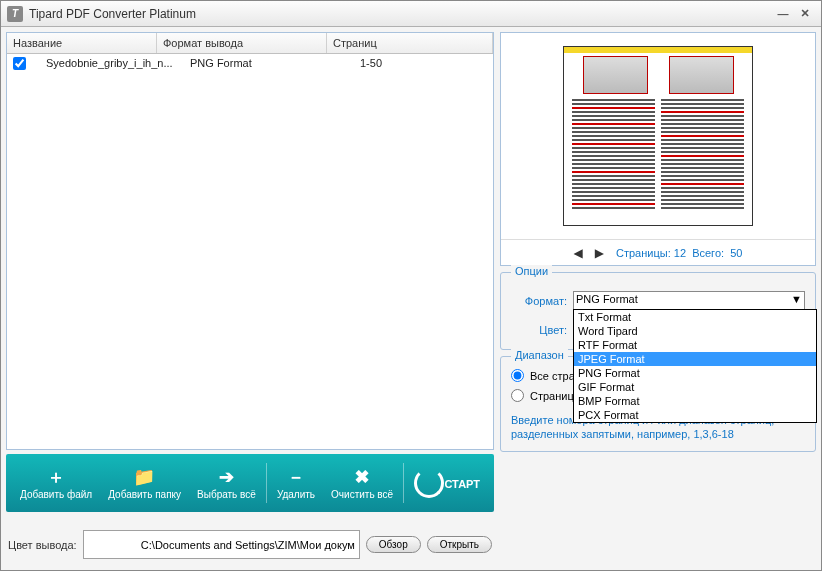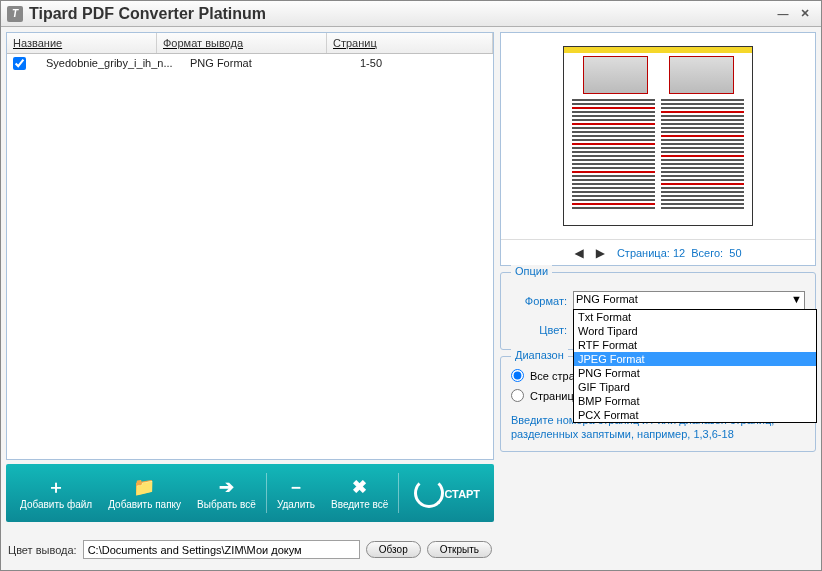--- a/index.html
+++ b/index.html
@@ -1,47 +1,47 @@
 <!DOCTYPE html>
 <html><head>
 <meta charset="utf-8">
 <style>
 * { box-sizing: border-box; margin: 0; padding: 0; font-family: Tahoma, Arial, sans-serif; font-size: 11px; }
 body { background: #f0f0f0; width: 822px; height: 571px; overflow: hidden; }
 .window { width: 822px; height: 571px; border: 1px solid #888; background: #fff; display: flex; flex-direction: column; }
 .titlebar { height: 26px; background: linear-gradient(#fdfdfd, #e8e8e8); border-bottom: 1px solid #b0b0b0; display: flex; align-items: center; padding: 0 6px; }
 .titlebar .logo { width: 16px; height: 16px; background: #888; border-radius: 2px; margin-right: 6px; display: flex; align-items: center; justify-content: center; color: #fff; font-style: italic; font-weight: bold; font-size: 10px;}
-.titlebar .title { flex: 1; color: #333; font-weight: bold; font-size: 16px; }
+.titlebar .title { flex: 1; color: #333; font-weight: normal; font-size: 12px; }
 .titlebar .winbtn { width: 20px; height: 18px; display: flex; align-items: center; justify-content: center; color: #555; font-weight: bold; cursor: pointer; margin-left: 2px; }
 .menubar { height: 26px; background: linear-gradient(#13aab5, #0f7b8a); display: flex; align-items: center; padding: 0 10px; gap: 24px; }
 .menubar .menuitem { color: #fff; cursor: pointer; }
 .content { flex: 1; display: flex; padding: 5px; gap: 6px; background: #f4f4f4; }
 .leftpane { flex: 1; display: flex; flex-direction: column; min-width: 0; }
 .filelist { flex: 1; border: 1px solid #a9c2dd; background: #fff; display: flex; flex-direction: column; overflow: hidden; }
-.listheader { display: flex; background: linear-gradient(#fcfcfc, #eee); border-bottom: 1px solid #c0c0c0; text-decoration: underline; }
+.listheader { display: flex; background: linear-gradient(#fcfcfc, #eee); border-bottom: 1px solid #c0c0c0; }
 .colh { padding: 4px 6px; border-right: 1px solid #d0d0d0; color: #333; }
 .col-name { width: 150px; }
 .col-fmt { width: 170px; }
 .col-pages { flex: 1; }
 .listrow { display: flex; padding: 3px 6px; color: #222; }
 .listrow .chk { margin-right: 4px; }
 .listrow .cell-name { width: 144px; overflow: hidden; text-overflow: ellipsis; white-space: nowrap; margin-left: 16px; }
 .listrow .cell-fmt { width: 170px; }
 .listrow .cell-pages { flex: 1; }
 .toolbar { height: 58px; background: linear-gradient(#13b7b9, #0c8a96); display: flex; align-items: center; padding: 0 6px; gap: 0; border-radius: 2px; margin-top: 4px; }
 .tbtn { flex: 0 0 auto; display: flex; flex-direction: column; align-items: center; justify-content: center; color: #fff; padding: 4px 8px; cursor: pointer; gap: 2px; }
 .tbtn .icon { width: 20px; height: 20px; display: flex; align-items: center; justify-content: center; font-size: 18px; font-weight: bold; }
 .tbtn .lbl { font-size: 10px; white-space: nowrap; line-height: 11px; text-align: center; }
 .tsep { width: 1px; height: 40px; background: rgba(255,255,255,0.4); margin: 0 2px; }
 .startbtn { margin-left: auto; display: flex; flex-direction: row; align-items: center; cursor: pointer; padding: 0 8px; }
 .startbtn .ring { width: 30px; height: 30px; border: 3px solid #fff; border-top-color: transparent; border-radius: 50%; position: relative; }
 .startbtn .lbl { color: #fff; font-size: 11px; font-weight: bold; margin-top: 2px; }
 .outrow { display: flex; align-items: center; gap: 6px; margin-top: 14px; padding: 4px 2px 6px 2px; }
 .outrow .lbl { color: #333; }
-.outrow input[type=text] { flex: 1; border: 1px solid #a0a0a0; padding: 2px 4px; font-size: 11px; height: 19px; }
+.outrow input[type=text] { flex: 1; border: 1px solid #a0a0a0; padding: 2px 4px; font-size: 11px; height: 29px; text-align: right; }
 .btn { background: linear-gradient(#fafafa, #ddd); border: 1px solid #8a8a8a; border-radius: 10px; padding: 2px 12px; cursor: pointer; font-size: 10px; }
 .rightpane { width: 316px; display: flex; flex-direction: column; gap: 6px; }
 .preview { border: 1px solid #a9c2dd; background: #fff; height: 234px; display: flex; flex-direction: column; }
 .preview .page { flex: 1; display: flex; align-items: center; justify-content: center; padding: 6px; }
 .preview .docthumb { width: 190px; height: 180px; border: 1px solid #333; background: #fff; position: relative; overflow: hidden; }
 .docthumb .topband { height: 6px; background: #f5d72a; }
 .docthumb .imgs { display: flex; justify-content: space-around; padding: 3px 8px; }
 .docthumb .imgs .imgbox { width: 65px; height: 38px; border: 1px solid #b00; background: linear-gradient(#ddd, #bbb); }
 .docthumb .cols { display: flex; gap: 6px; padding: 2px 8px 4px 8px; }
 .docthumb .col { flex: 1; }
@@ -108,21 +108,21 @@
           <div class="lbl">Выбрать
 всё</div>
         </div>
         <div class="tsep"></div>
         <div class="tbtn">
           <div class="icon">－</div>
           <div class="lbl">Удалить</div>
         </div>
         <div class="tbtn">
           <div class="icon">✖</div>
-          <div class="lbl">Введите
+          <div class="lbl">Очистить
 всё</div>
         </div>
         <div class="tsep"></div>
         <div class="startbtn">
           <div class="ring"></div>
           <div class="lbl">СТАРТ</div>
         </div>
       </div>
 
       <div class="outrow">
@@ -203,40 +203,40 @@
                   <div class="line"></div>
                   <div class="line"></div>
               </div>
             </div>
           </div>
         </div>
         <div class="nav">
           <span class="arrow">◀</span>
           <span class="arrow">▶</span>
           <span class="pginfo">
-            <span>Страница:</span>
+            <span>Страницы:</span>
             <span>12</span>&nbsp;
             <span>Всего:</span>&nbsp;
             <span>50</span>
           </span>
         </div>
       </div>
 
       <div class="groupbox" style="position:relative;">
         <div class="legend">Опции</div>
         <div class="optrow" style="position:relative;">
           <div class="optlbl">Формат:</div>
           <div class="fakeselect"><span>PNG Format</span><span style="float:right">▼</span></div>
           <div class="dropdown-overlay" id="format-dd">
               <div class="opt">Txt Format</div>
               <div class="opt">Word Tipard</div>
               <div class="opt">RTF Format</div>
               <div class="opt sel">JPEG Format</div>
               <div class="opt">PNG Format</div>
-              <div class="opt">GIF Tipard</div>
+              <div class="opt">GIF Format</div>
               <div class="opt">BMP Format</div>
               <div class="opt">PCX Format</div>
             </div>
         </div>
         <div class="optrow">
           <div class="optlbl">Цвет:</div>
           <div class="fakeselect"><span>С</span></div>
           <span class="iconbtn">ⓘ</span>
         </div>
       </div>

